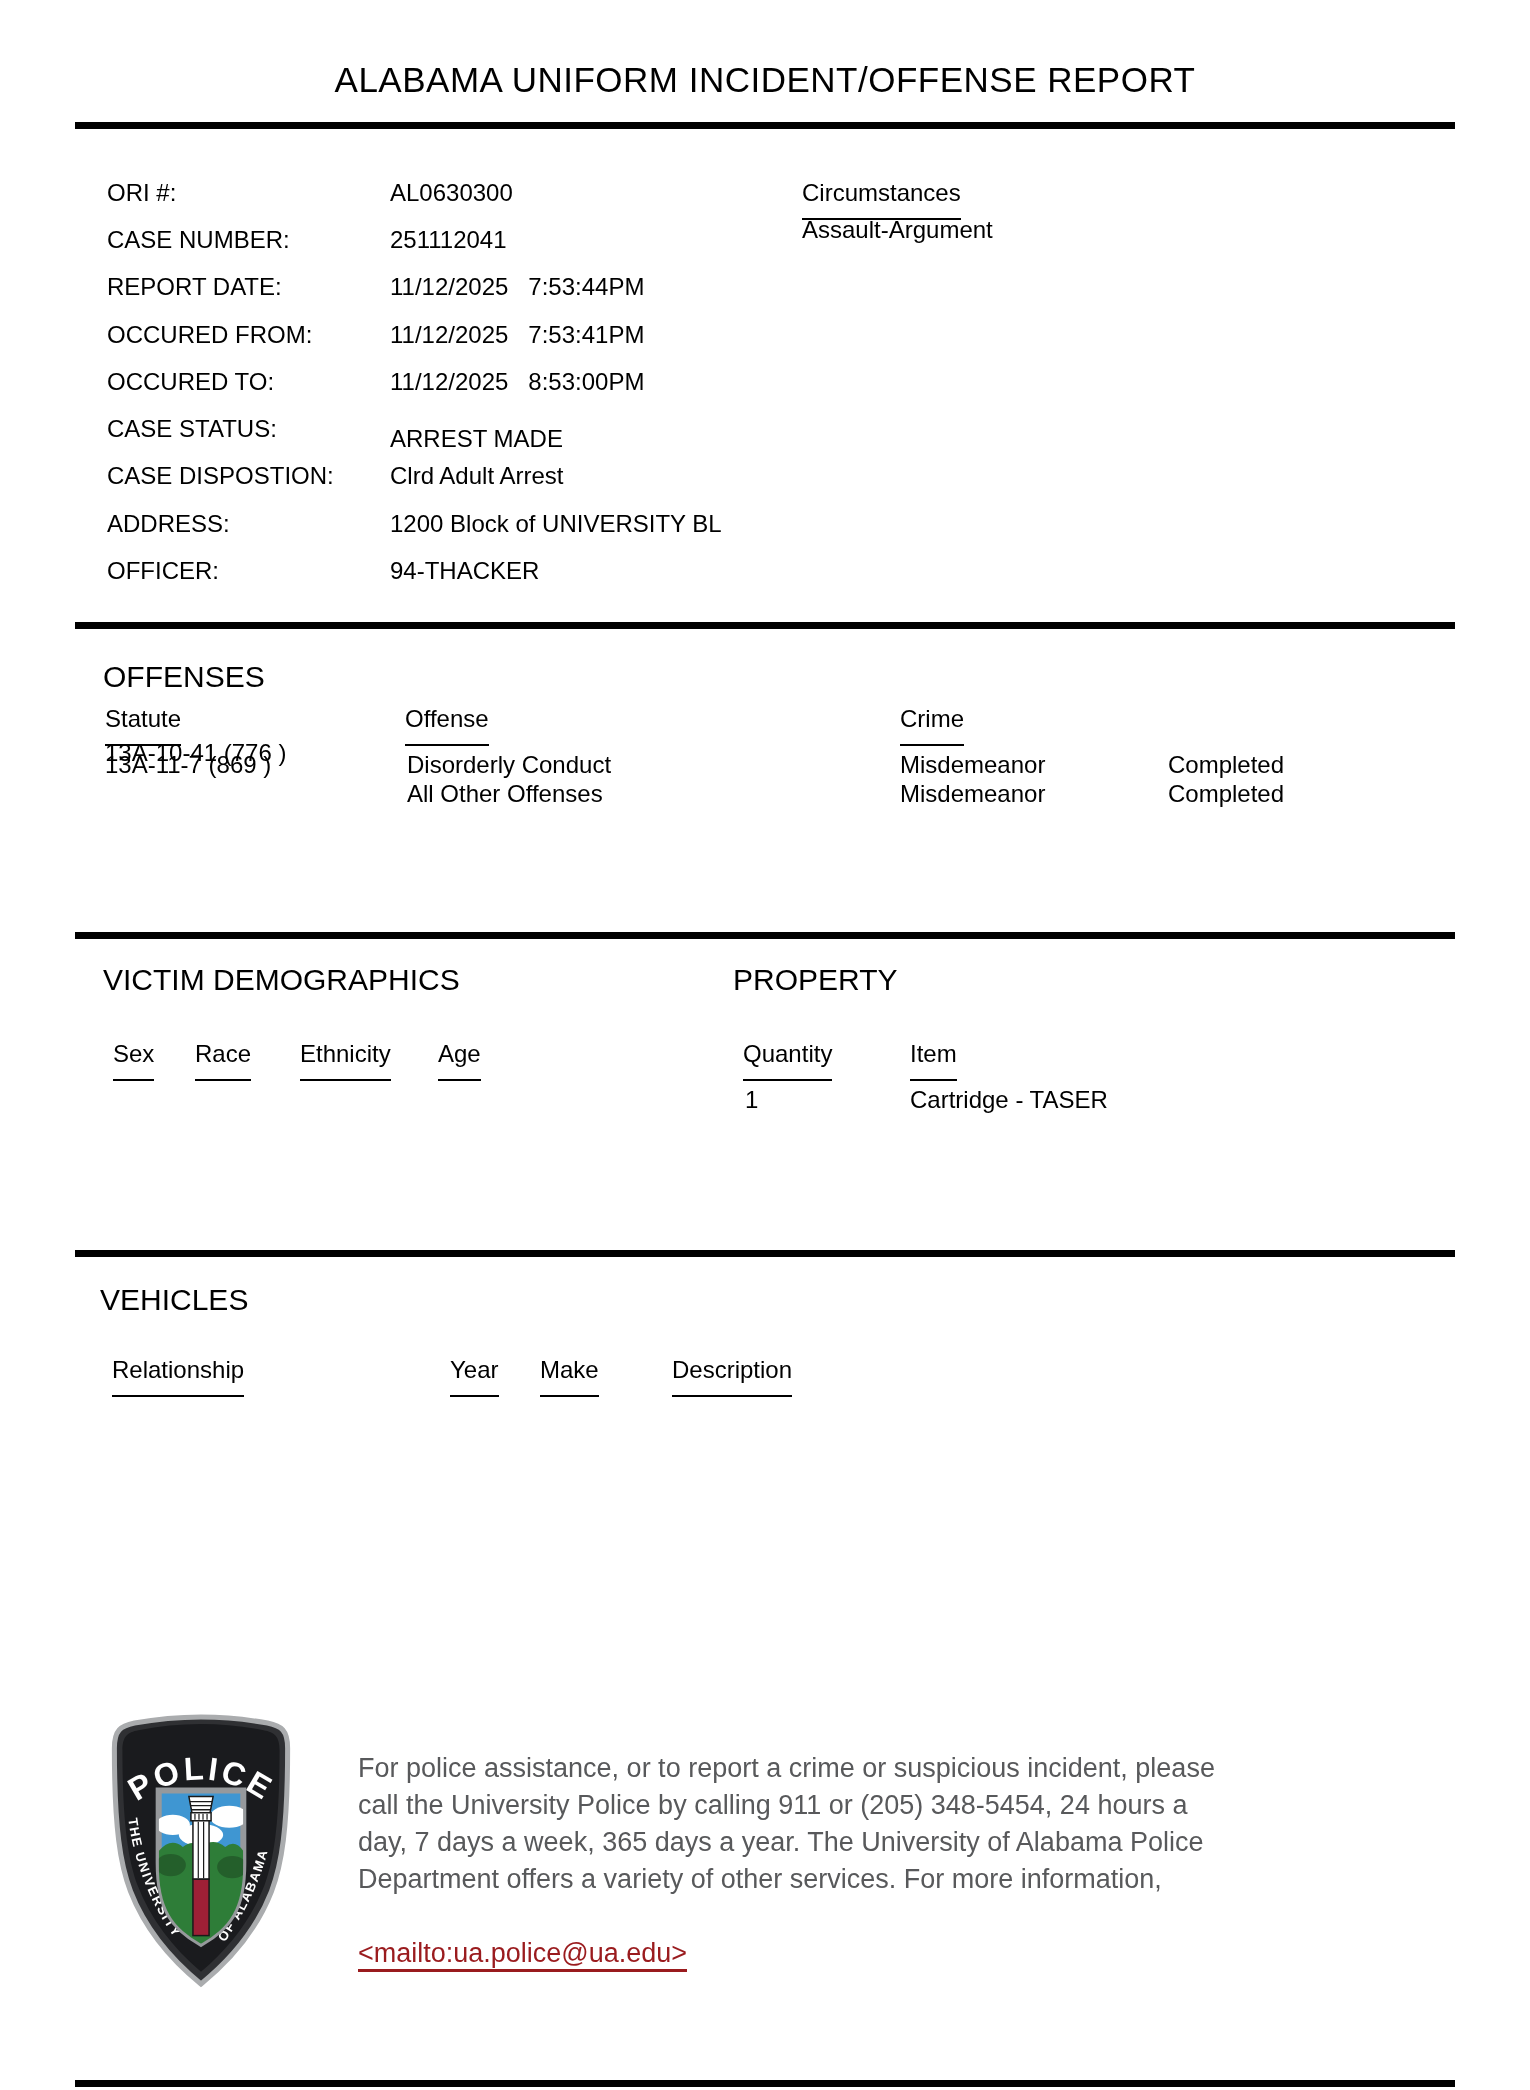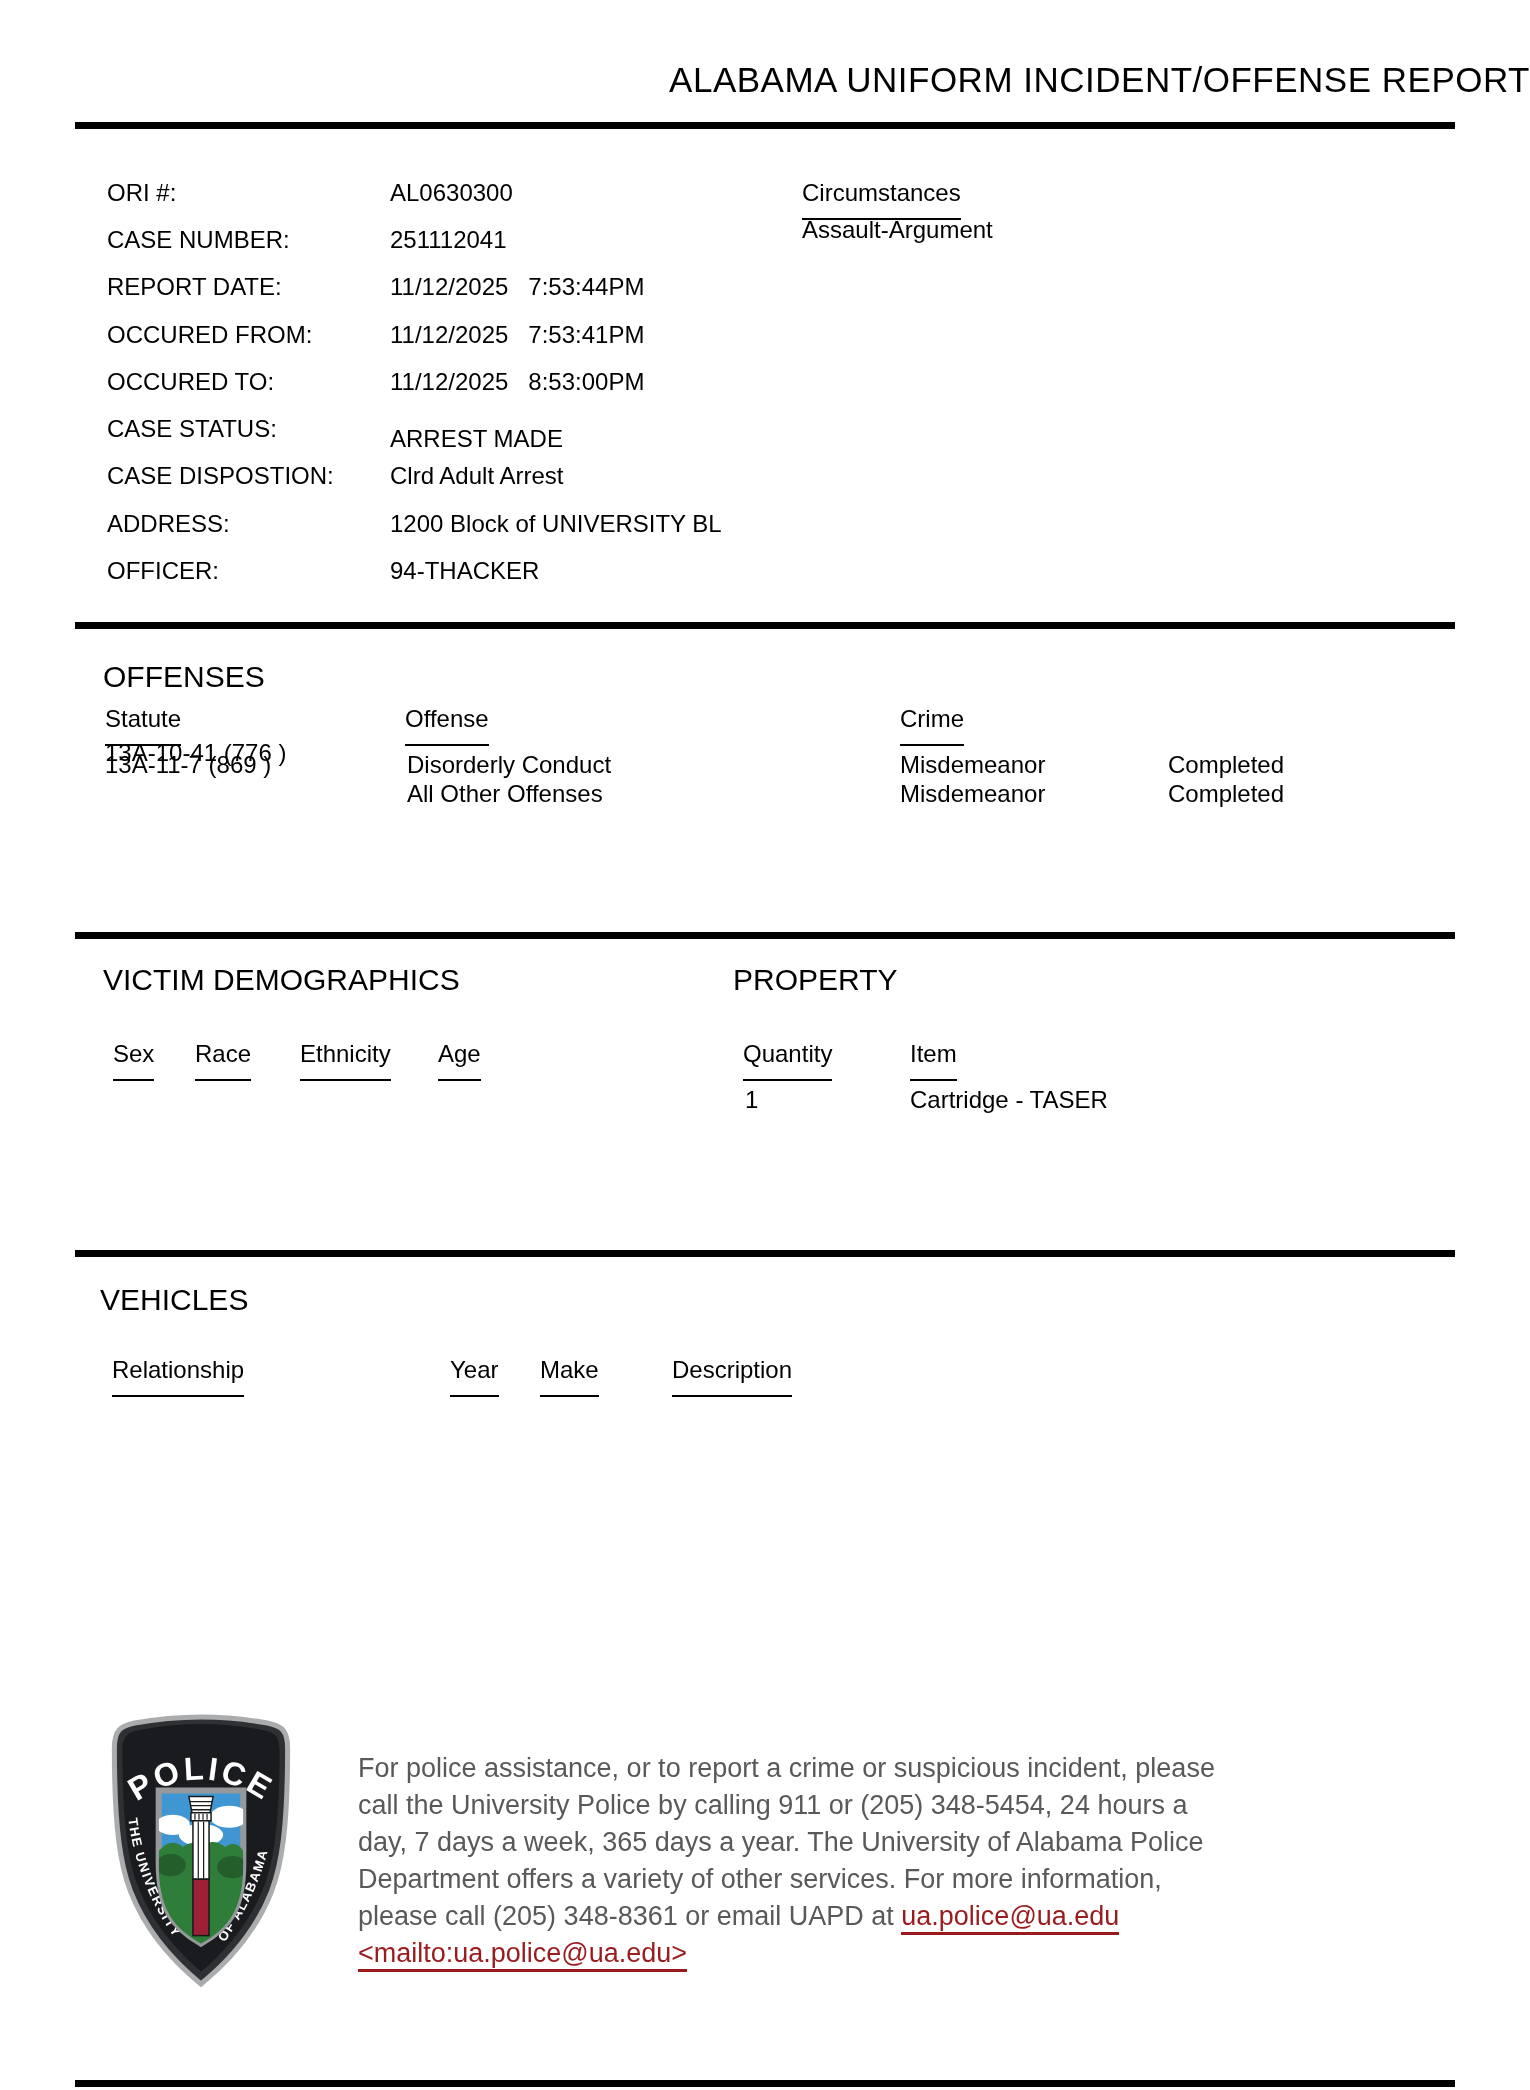--- a/index.html
+++ b/index.html
@@ -1,20 +1,20 @@
 <!DOCTYPE html>
 <html><head>
 <meta charset="utf-8">
 <style>
   html,body{margin:0;padding:0;background:#fff;}
   .page{position:relative;width:1530px;height:2090px;background:#ffffff;
         font-family:"Liberation Sans","DejaVu Sans",sans-serif;color:#000;overflow:hidden;}
   .t{position:absolute;font-size:24px;line-height:1.1;white-space:pre;}
   .h{position:absolute;font-size:30px;line-height:1.1;white-space:pre;}
-  .title{position:absolute;left:0;top:60px;width:1530px;text-align:right;
+  .title{position:absolute;left:0;top:60px;width:1530px;text-align:center;
          font-size:35px;letter-spacing:.5px;white-space:pre;}
   .rule{position:absolute;left:75px;width:1380px;height:7px;background:#000;}
   .u{border-bottom:2px solid #000;padding-bottom:12px;display:inline-block;}
   .footer-line{position:absolute;left:358px;font-size:27px;line-height:1.2;
                color:#58595B;white-space:pre;}
   .red-link{color:#9A1B1E;border-bottom:3px solid #9A1B1E;padding-bottom:1px;}
   .badge{position:absolute;left:100px;top:1712px;width:202px;height:280px;}
 </style>
 </head>
 <body>
@@ -127,17 +127,16 @@
         <path d="M97.3,109 V165 M102.6,109 V165" stroke="#1A1A1A" stroke-width="1.2"></path>
         <rect x="92" y="166" width="16" height="56" fill="#9E2036" stroke="#1A1A1A" stroke-width="1.5"></rect>
       </g>
     </g>
   </svg>
 
   <div class="footer-line" style="top:1752px">For police assistance, or to report a crime or suspicious incident, please</div>
   <div class="footer-line" style="top:1789px">call the University Police by calling 911 or (205) 348-5454, 24 hours a</div>
   <div class="footer-line" style="top:1826px">day, 7 days a week, 365 days a year. The University of Alabama Police</div>
   <div class="footer-line" style="top:1863px">Department offers a variety of other services. For more information,</div>
-  <div class="footer-line" style="top:1900px"><span>please call (205) 348-8361 or email UAPD at </span><span class="red-link">ua.police@ua.edu</span></div>
   <div class="footer-line" style="top:1937px"><span class="red-link">&lt;mailto:ua.police@ua.edu&gt;</span></div>
 
   <div class="rule" style="top:2080px"></div>
 </div>
 
 </body></html>

